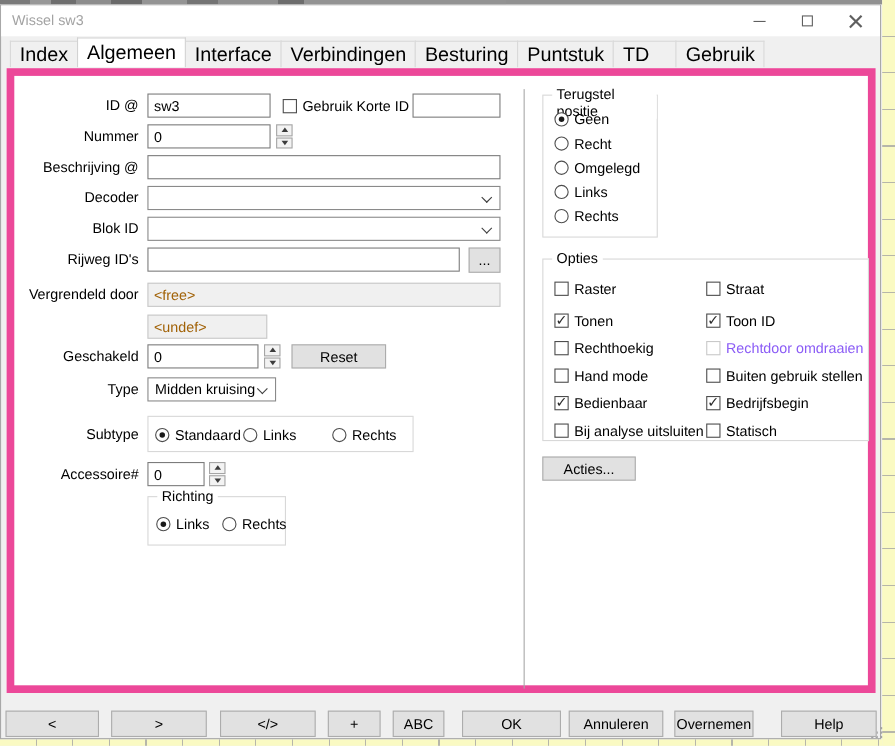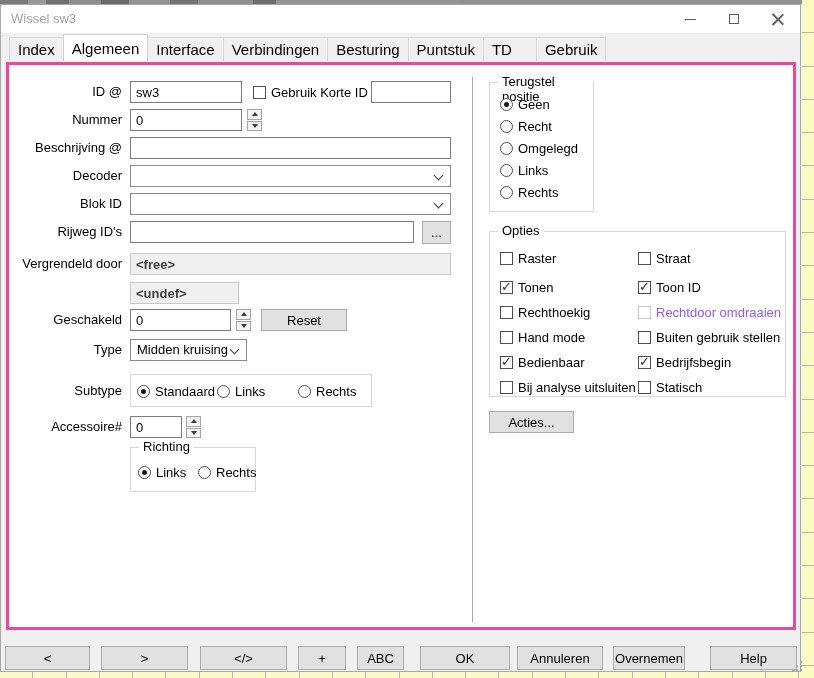--- a/index.html
+++ b/index.html
@@ -25,39 +25,39 @@
   .glyph-min{width:11px;height:1px;background:#5f5f5f;}
   .glyph-max{width:10px;height:10px;border:1px solid #5f5f5f;background:transparent;}
   .glyph-close{position:relative;width:12px;height:12px;}
   .glyph-close::before,.glyph-close::after{content:"";position:absolute;left:5px;top:-1px;width:1.5px;height:15px;background:#5f5f5f;}
   .glyph-close::before{transform:rotate(45deg);}
   .glyph-close::after{transform:rotate(-45deg);}
 
   
   .tabbar{position:absolute;left:8px;top:32px;height:24px;display:flex;align-items:flex-end;}
   .tab{height:24px;padding:0 8px;background:#f0f0f0;border:1px solid #d9d9d9;border-bottom:none;
-    display:flex;align-items:center;margin-right:-1px;font-size:15px;white-space:pre;}
+    display:flex;align-items:center;margin-right:-1px;font-size:18px;white-space:pre;}
   .tab.active{height:27px;margin-top:-3px;background:#ffffff;position:relative;z-index:3;border-color:#d2d2d2;}
   .tab-td{padding-right:24px;}
 
   
   .panel{position:absolute;left:5px;top:57px;width:790px;height:568px;background:#ffffff;
-    border:3px solid #ec4899;z-index:1;}
+    border:7px solid #ec4899;z-index:1;}
   .vdivider{position:absolute;left:463px;top:12px;height:545px;width:1px;background:#a9a9a9;}
 
   .frow{position:absolute;left:0;width:460px;height:22px;}
   .flabel{position:absolute;left:0;top:0;width:113px;text-align:right;line-height:22px;font-size:13px;}
   .t16{top:16px}.t44{top:44px}.t72{top:72px}.t100{top:100px}.t128{top:128px}.t156{top:156px}
   .t188{top:188px}.t217{top:217px}.t244{top:244px}.t274{top:274px}.t309{top:309px;height:33px}
   .t351{top:351px}
   .t309 .flabel{line-height:33px;}
 
   .ti{position:absolute;top:0;height:22px;border:1px solid #7c7c7c;background:#fff;
     font-family:"Liberation Sans",sans-serif;font-size:13px;padding:0 5px;color:#000;outline:none;}
-  .ti.dis{background:#f0f0f0;border-color:#c8c8c8;color:#404040;font-weight:bold;}
+  .ti.dis{background:#f0f0f0;border-color:#c8c8c8;color:#a16207;}
   .combo{position:absolute;top:0;height:22px;border:1px solid #8a8a8a;background:#fff;}
   .combo-value{position:absolute;left:6px;top:0;line-height:20px;font-size:13px;white-space:nowrap;}
   .chev{position:absolute;right:8px;top:6px;width:7px;height:7px;border-right:1.6px solid #3f3f3f;
     border-bottom:1.6px solid #3f3f3f;transform:rotate(45deg);}
   .l121{left:121px}.l238{left:238px}.l362{left:362px}.l227{left:227px}
   .l252{left:252px}.l177{left:177px}.l413{left:413px}
   .w112{width:112px}.w80{width:80px}.w321{width:321px}.w284{width:284px}.w109{width:109px}
   .w101{width:101px}.w117{width:117px}.w52{width:52px}.w29{width:29px}.w86{width:86px}
 
   .spin{position:absolute;top:0;width:15px;height:22px;display:flex;flex-direction:column;}

